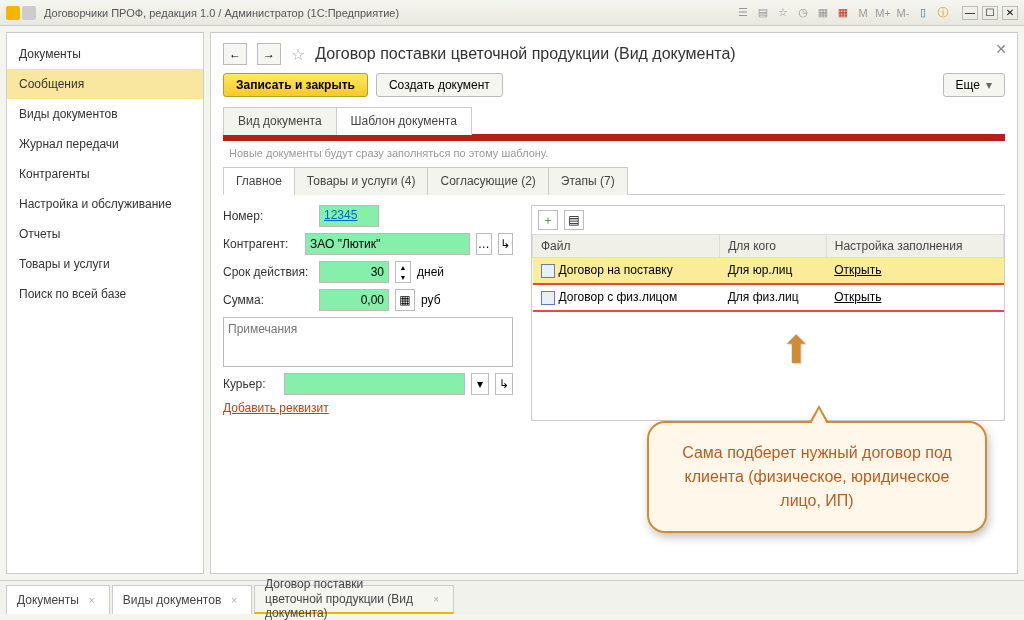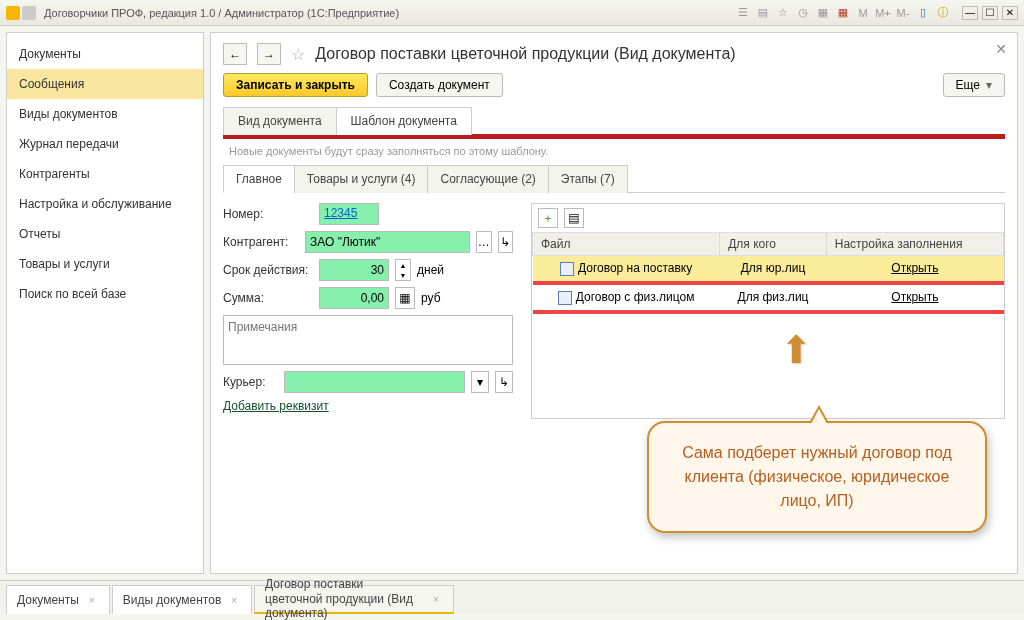--- a/index.html
+++ b/index.html
@@ -25,21 +25,21 @@
 .star { font-size: 16px; color: #aaa; cursor: pointer; }
 .doc-title { font-size: 16px; font-weight: 500; color: #333; }
 .close-x { position: absolute; top: 8px; right: 10px; font-size: 14px; color: #888; cursor: pointer; }
 
 .toolbar { display: flex; gap: 8px; align-items: center; margin-bottom: 10px; }
 .btn { height: 24px; padding: 0 12px; border: 1px solid #b0a030; background: linear-gradient(#ffe95e,#f8c82a); border-radius: 3px; cursor: pointer; display: inline-flex; align-items: center; font-weight: bold; }
 .btn.secondary { background: #f6f6f0; border-color: #bbb; font-weight: normal; }
 .btn.more { margin-left: auto; }
 .btn.more::after { content: "▾"; margin-left: 6px; color: #666; }
 
-.tabstrip { display: flex; border-bottom: 5px solid #b91c1c; margin-bottom: 6px; }
+.tabstrip { display: flex; border-bottom: 7px solid #b91c1c; margin-bottom: 6px; }
 .tabstrip .tab { padding: 6px 14px; border: 1px solid #ccc; border-bottom: none; background: #f4f4ee; margin-right: -1px; margin-bottom: -1px; cursor: pointer; color: #444; }
 .tabstrip .tab.active { background: #fff; border-bottom: 1px solid #fff; }
 
 .hint { color: #999; font-size: 11px; margin: 4px 0 8px 6px; }
 
 .subtabstrip { display: flex; border-bottom: 1px solid #ccc; margin-bottom: 10px; }
 .subtabstrip .tab { padding: 6px 12px; border: 1px solid #ccc; border-bottom: none; background: #f4f4ee; margin-right: -1px; margin-bottom: -1px; cursor: pointer; color: #444; }
 .subtabstrip .tab.active { background: #fff; border-bottom: 1px solid #fff; }
 
 .form-area { display: flex; gap: 18px; }
@@ -48,28 +48,28 @@
 .form-row label { width: 90px; color: #333; }
 .inp { border: 1px solid #bbb; background: #86efac; height: 22px; padding: 0 4px; }
 .inp.num { text-align: right; width: 70px; }
 .inp.wide { flex: 1; }
 .inp.link { color: #0066cc; text-decoration: underline; border: 1px solid #bbb; width: 60px; padding: 2px 4px; }
 .dots { width: 18px; height: 22px; border: 1px solid #bbb; display: inline-flex; align-items: center; justify-content: center; cursor: pointer; }
 .spinner { display: inline-flex; flex-direction: column; border: 1px solid #bbb; height: 22px; }
 .spinner span { width: 14px; height: 10px; font-size: 7px; display: flex; align-items: center; justify-content: center; cursor: pointer; }
 .cal { width: 20px; height: 22px; border: 1px solid #bbb; display: inline-flex; align-items: center; justify-content: center; cursor: pointer; }
 textarea.notes { width: 100%; height: 50px; border: 1px solid #bbb; resize: none; color: #aaa; padding: 4px; }
-.addlink { color: #14532d; text-decoration: underline; cursor: pointer; }
+.addlink { color: #c2410c; text-decoration: underline; cursor: pointer; }
 
 .form-right { flex: 1; border: 1px solid #ccc; }
 .right-tb { display: flex; gap: 6px; padding: 4px 6px; }
 .ic-btn { width: 20px; height: 20px; border: 1px solid #bbb; display: inline-flex; align-items: center; justify-content: center; cursor: pointer; }
 .grid { width: 100%; border-collapse: collapse; }
 .grid th { background: #f0f0e8; text-align: left; padding: 4px 8px; font-weight: normal; border: 1px solid #ddd; color: #444; }
-.grid td { padding: 5px 8px; border-bottom: 4px solid #ef4444; text-align: center; }
+.grid td { padding: 5px 8px; border-bottom: 2px solid #ef4444; }
 .grid tr.sel td { background: #fbec9a; }
 .grid .open { text-decoration: underline; cursor: pointer; }
 .doc-ic { display: inline-block; width: 14px; height: 14px; border: 1px solid #5a7fc0; background: #eaf0fa; margin-right: 4px; vertical-align: middle; }
 
 .callout { position: absolute; right: 30px; bottom: 40px; width: 340px; background: #fff8ea; border: 2px solid #d08c34; border-radius: 18px; padding: 18px 16px; box-shadow: 2px 4px 10px rgba(0,0,0,0.25); text-align: center; color: #b85c20; font-size: 16px; line-height: 1.5; }
 .callout::before { content: ""; position: absolute; top: -18px; left: 160px; width: 0; height: 0; border-left: 10px solid transparent; border-right: 10px solid transparent; border-bottom: 18px solid #d08c34; }
 .callout::after { content: ""; position: absolute; top: -14px; left: 162px; width: 0; height: 0; border-left: 8px solid transparent; border-right: 8px solid transparent; border-bottom: 15px solid #fff8ea; }
 .arrow { position: absolute; right: 205px; top: 295px; font-size: 38px; color: #d08c34; text-shadow: 1px 1px 2px rgba(0,0,0,0.2); }
 
 .bottom-tabs { height: 34px; background: #f2f2ec; border-top: 1px solid #ccc; display: flex; padding: 0 6px; align-items: stretch; }

